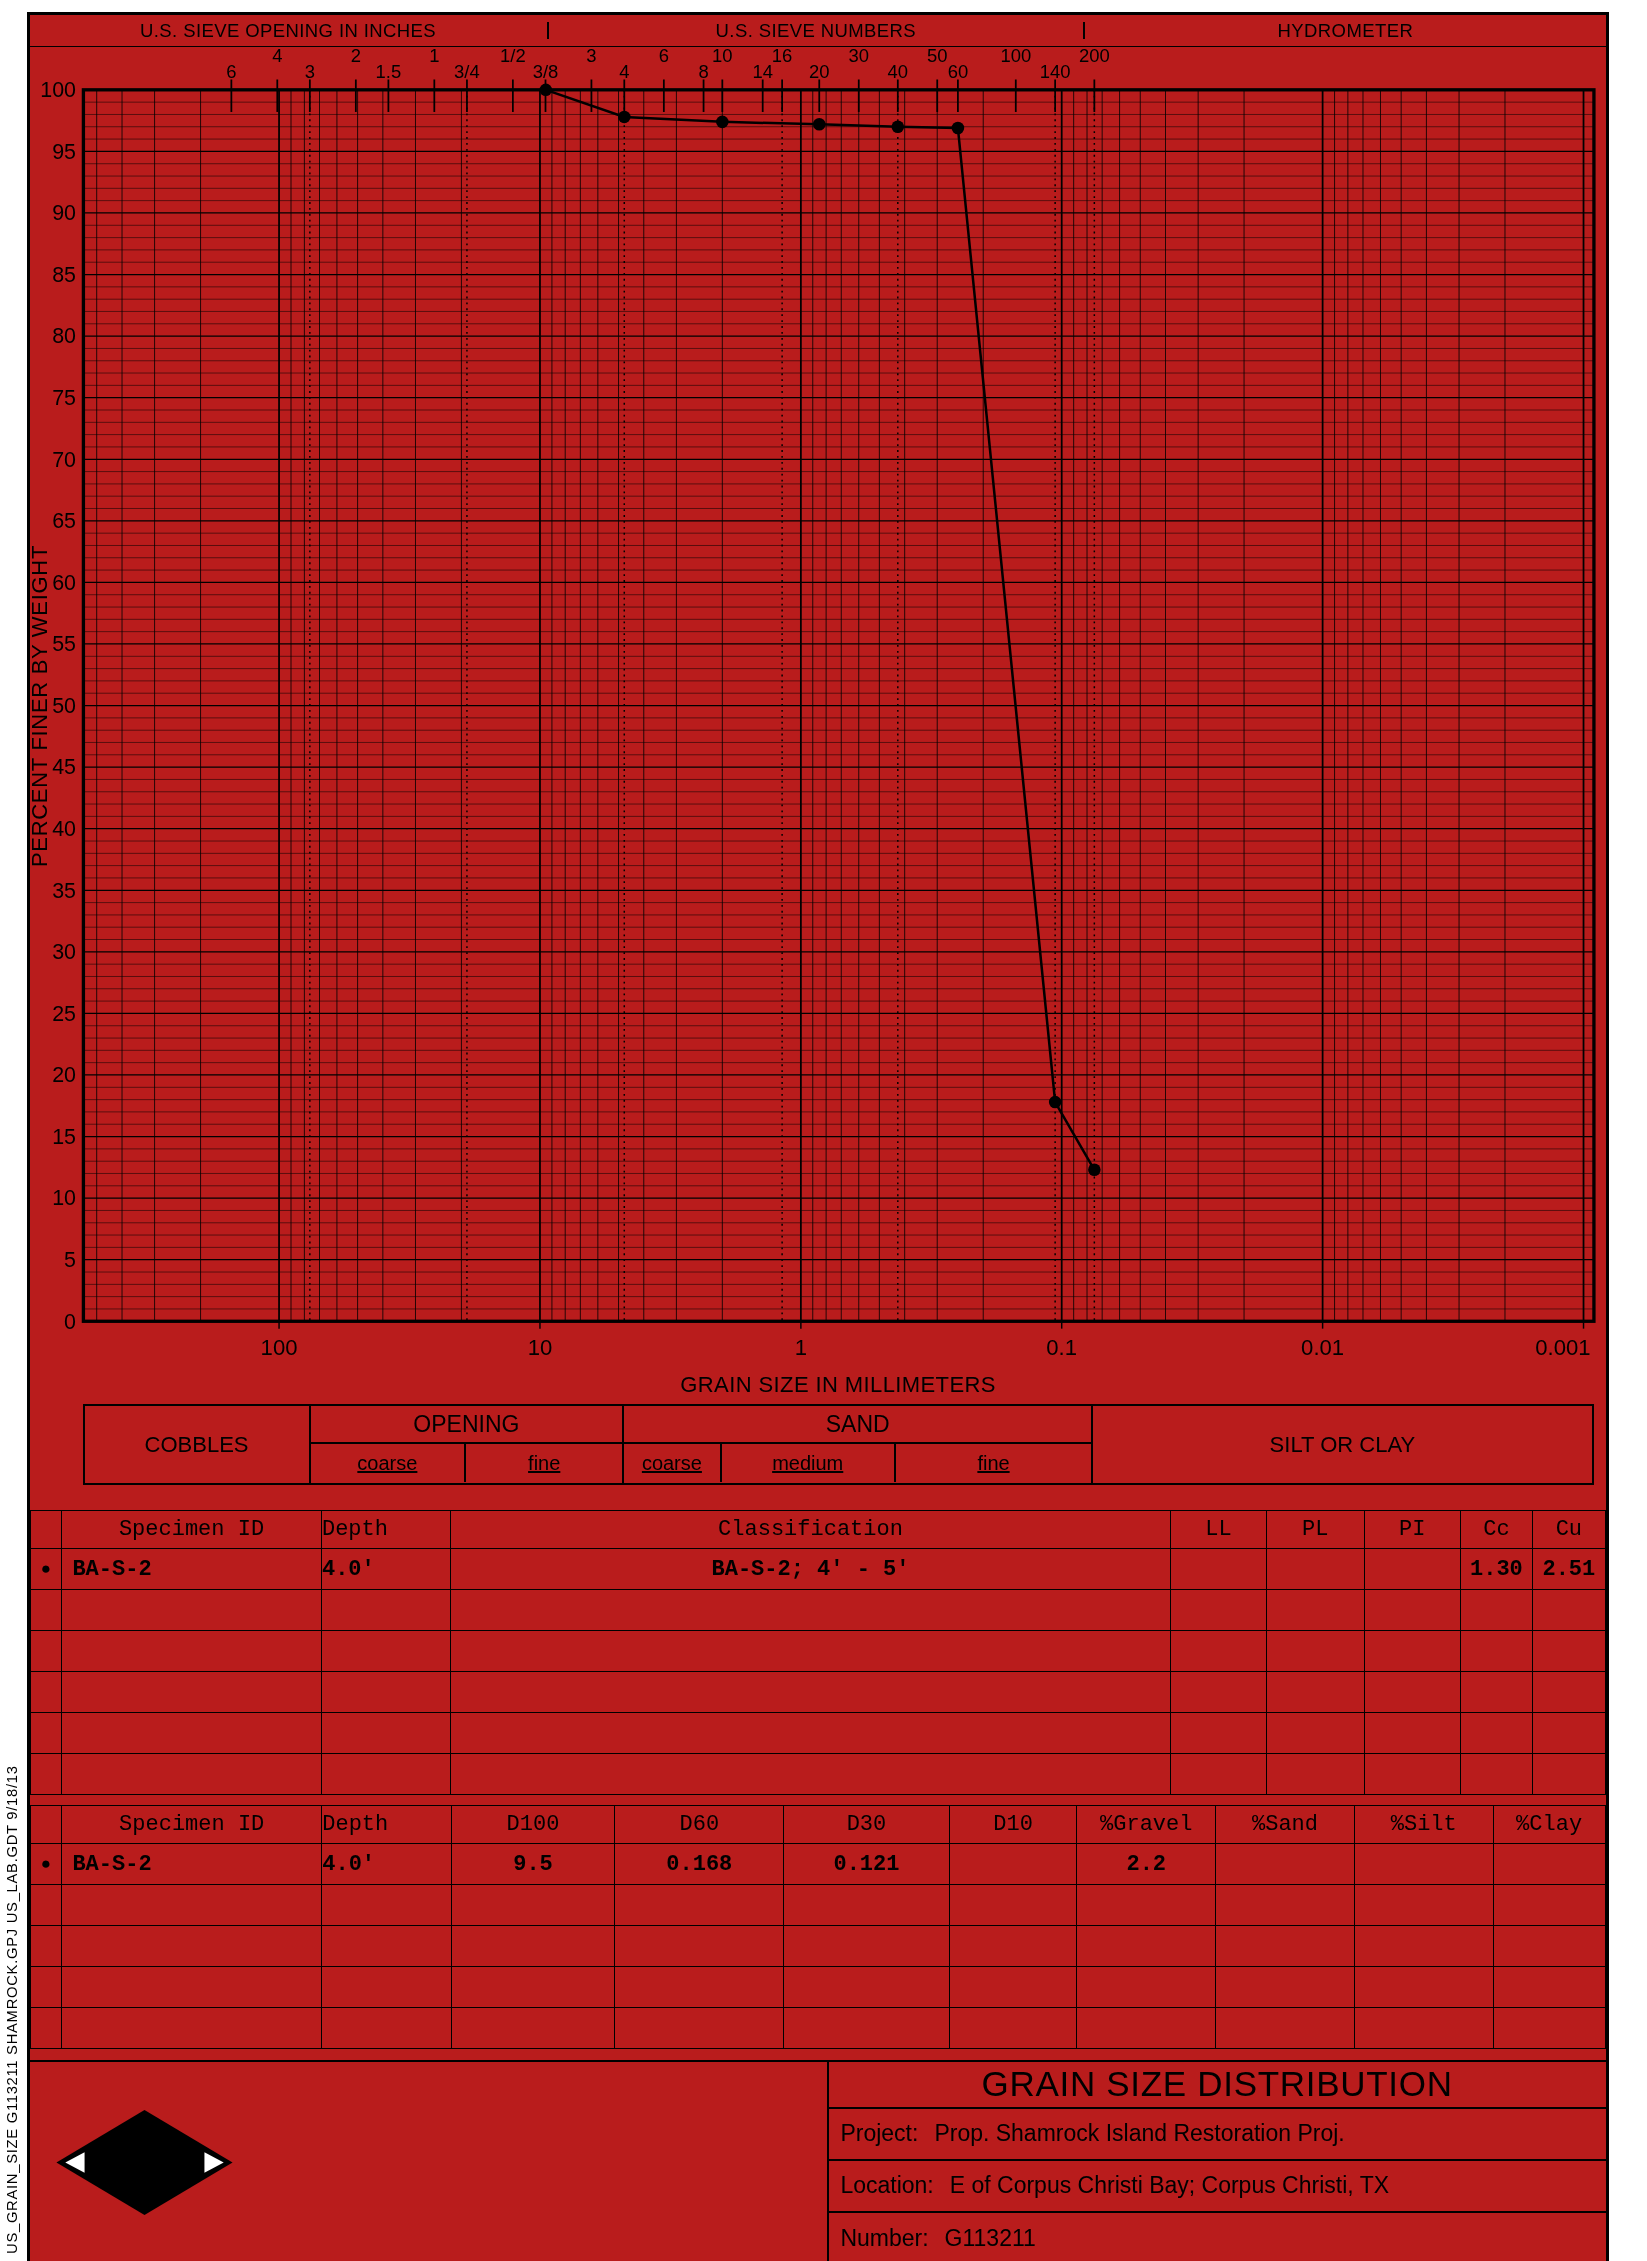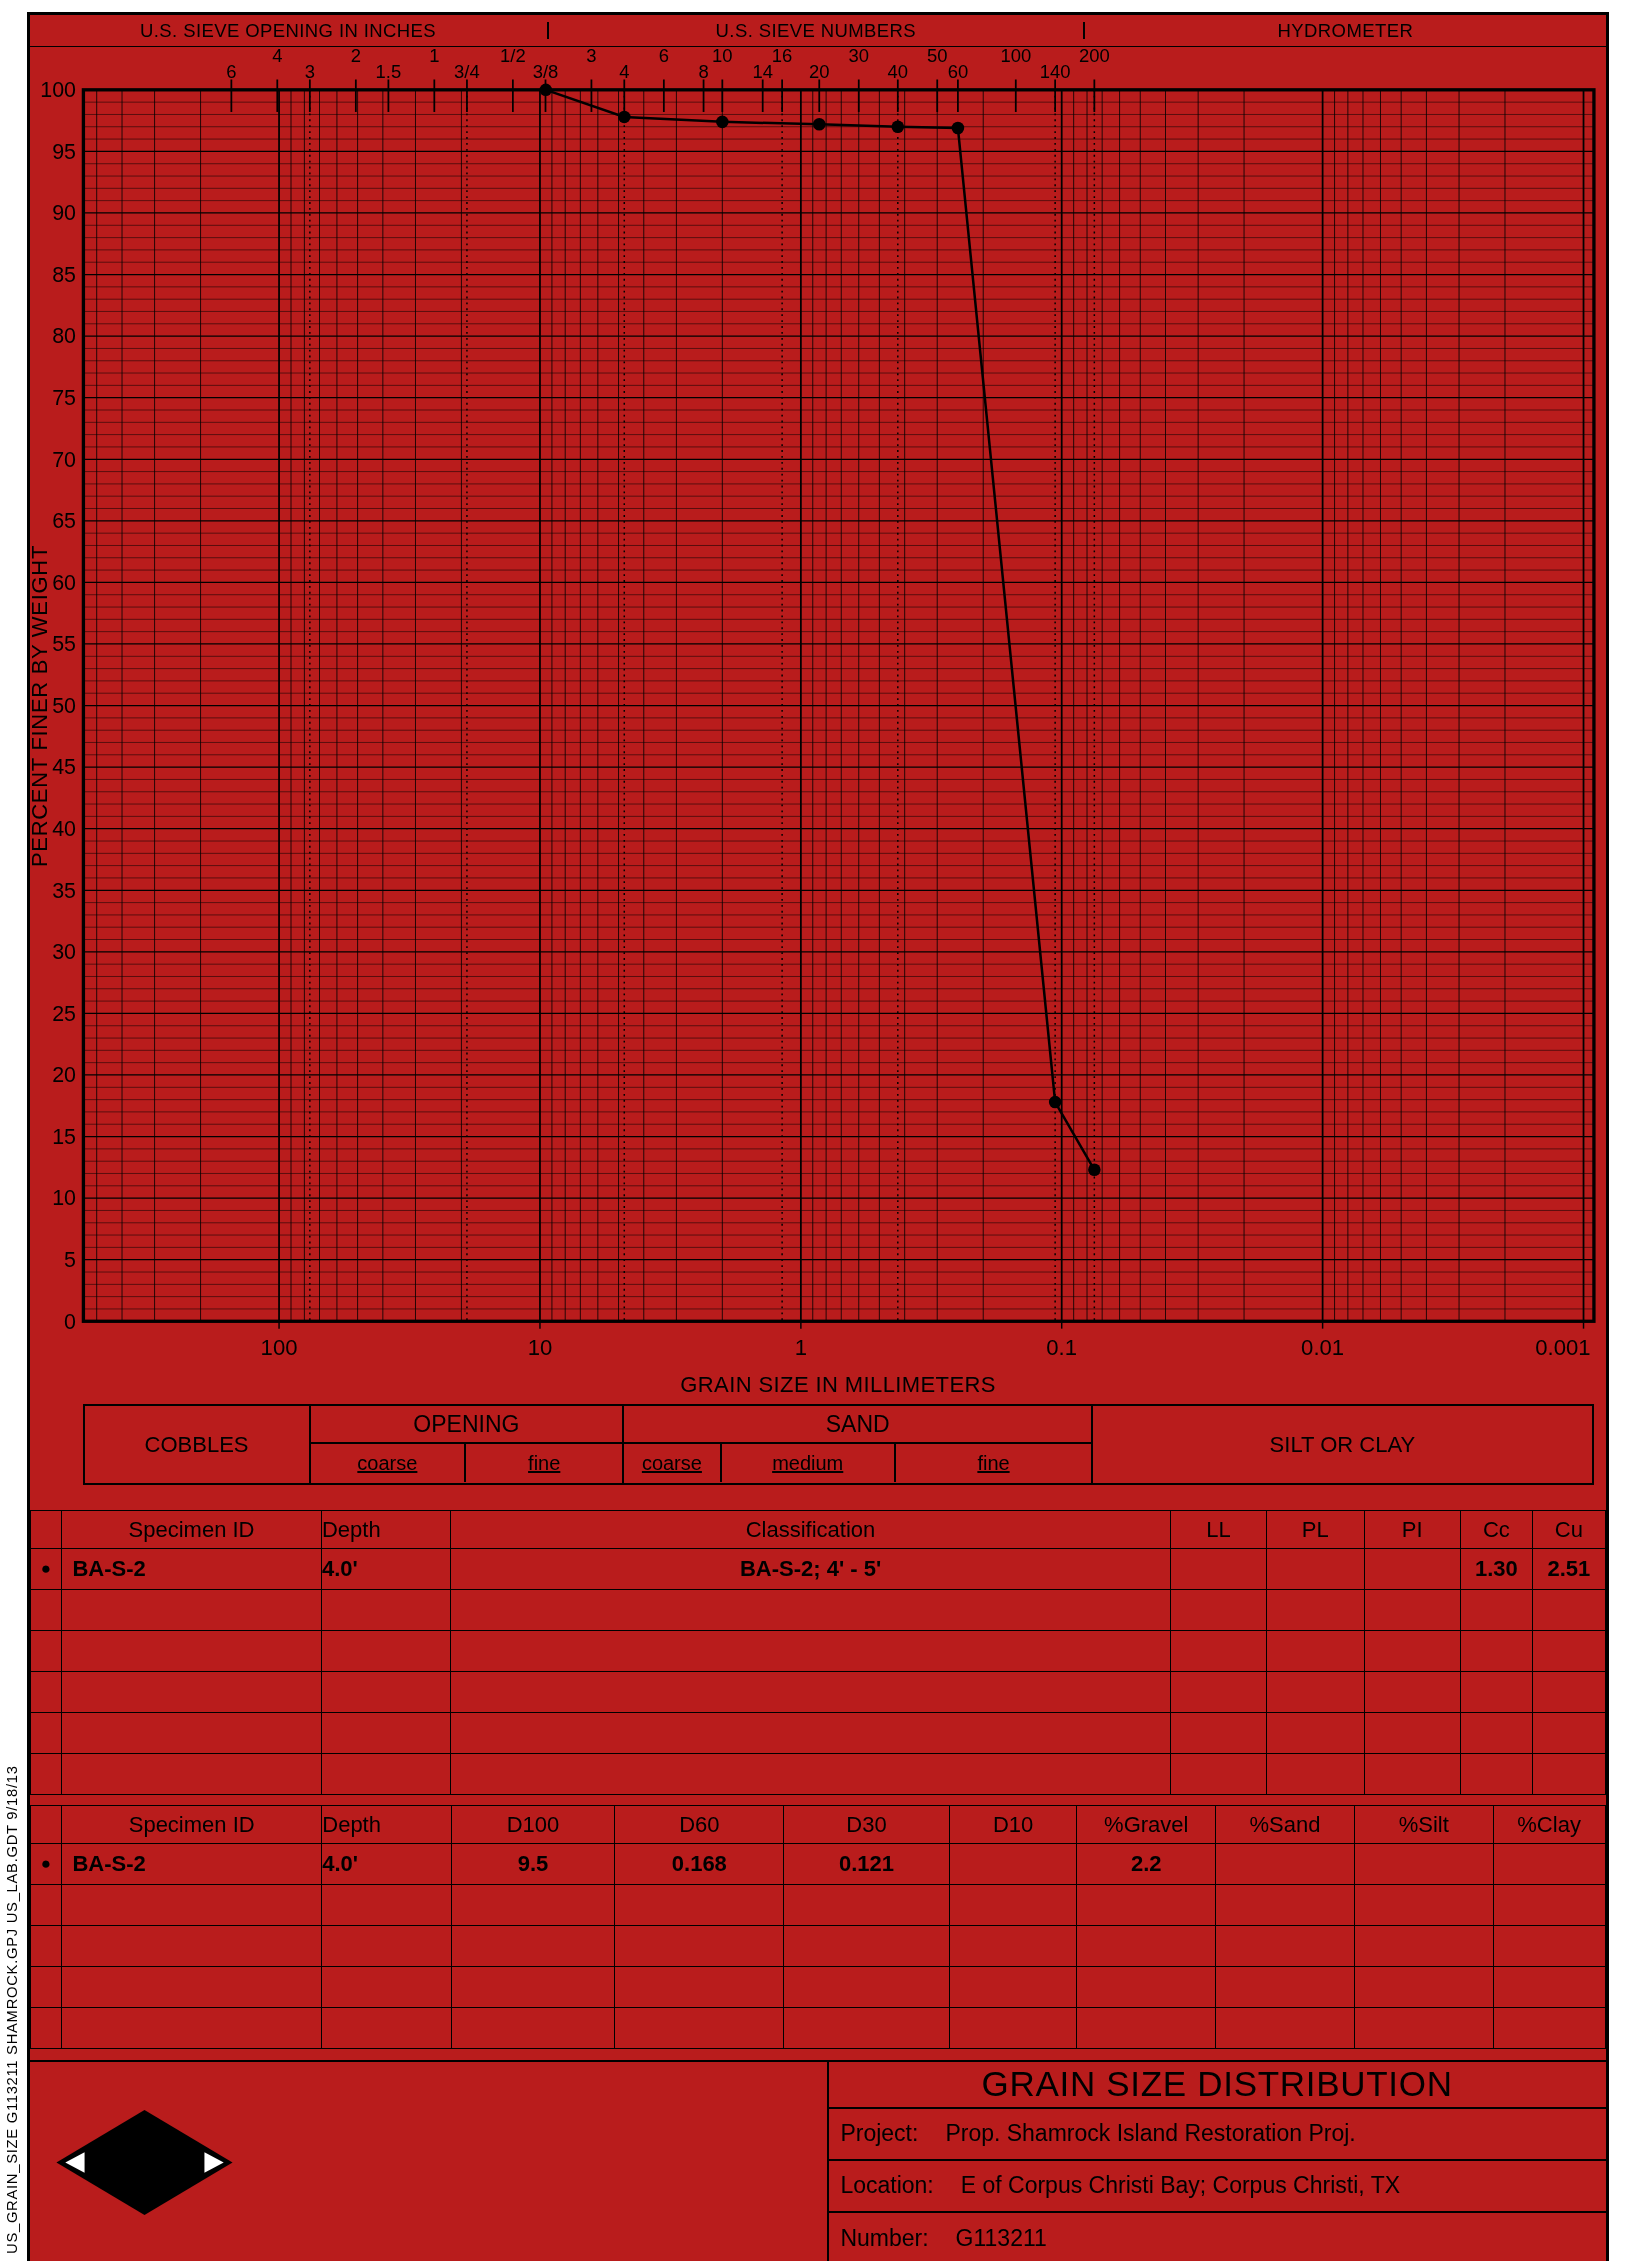--- a/index.html
+++ b/index.html
@@ -23,39 +23,39 @@
     font-size:22px;white-space:nowrap;letter-spacing:0.7px;}
   .x-axis-label{height:29.5px;line-height:29.5px;margin-left:53px;width:1511px;text-align:center;font-size:22px;letter-spacing:0.4px;}
   
   .fractions{position:relative;margin:4.4px 0 0 53px;width:1511px;height:81px;border:2.2px solid #000;box-sizing:border-box;}
   .fcell{position:absolute;top:0;height:100%;box-sizing:border-box;display:flex;align-items:center;justify-content:center;font-size:22px;}
   .fgroup{position:absolute;top:0;height:100%;box-sizing:border-box;}
   .fg-title{height:38px;border-bottom:2.2px solid #000;display:flex;align-items:center;justify-content:center;font-size:23px;box-sizing:border-box;}
   .fg-sub{display:flex;height:38px;text-decoration:underline;}
   .fg-sub div{display:flex;align-items:center;justify-content:center;font-size:20px;box-sizing:border-box;}
   
-  .dtable{width:1576px;border-collapse:collapse;table-layout:fixed;}
+  .dtable{width:1576px;border-collapse:collapse;table-layout:fixed;font-family:Liberation Mono, monospace;}
   #t1{margin-top:25px;}
   #t2{margin-top:10.3px;}
   .dtable td{border:1.8px solid #000;font-size:22px;text-align:center;height:40px;padding:0;overflow:hidden;white-space:nowrap;}
   .dtable tr.hdr td{height:37px;font-weight:normal;}
   .dtable tr.dat td{font-weight:bold;}
   .dtable td.a-l{text-align:left;padding-left:10.3px;}
   .dtable td.a-r{text-align:left;padding-right:11px;}
   .dtable td.sym{font-size:17px;}
   
   .footer{margin-top:10.3px;height:204px;border-top:2.2px solid #000;display:flex;box-sizing:border-box;}
   .f-left{width:799px;border-right:2.2px solid #000;display:flex;align-items:center;padding-left:22px;gap:20.7px;box-sizing:border-box;}
   .company{font-size:20px;line-height:27px;}
   .company .name{font-weight:bold;}
   .f-right{flex:1;display:flex;flex-direction:column;}
   .f-title{height:47px;border-bottom:2.2px solid #000;display:flex;align-items:center;justify-content:center;
     font-size:35px;font-weight:normal;letter-spacing:0.7px;box-sizing:border-box;}
   .f-row{height:52px;border-bottom:2.2px solid #000;display:flex;align-items:center;padding-left:11.8px;
-    font-size:23px;gap:27px;box-sizing:border-box;}
+    font-size:23px;gap:16px;box-sizing:border-box;}
   .f-row.last{border-bottom:none;flex:1;}
 </style>
 </head>
 <body>
 
 <div class="side-text">US_GRAIN_SIZE  G113211 SHAMROCK.GPJ  US_LAB.GDT  9/18/13</div>
 
 <div class="doc">
 
   <div class="scale-header">

